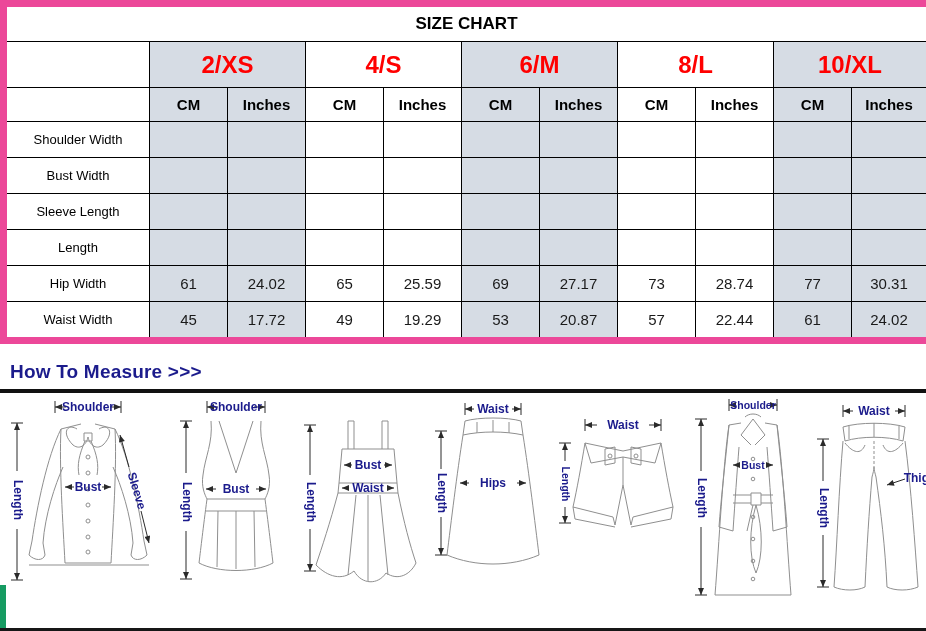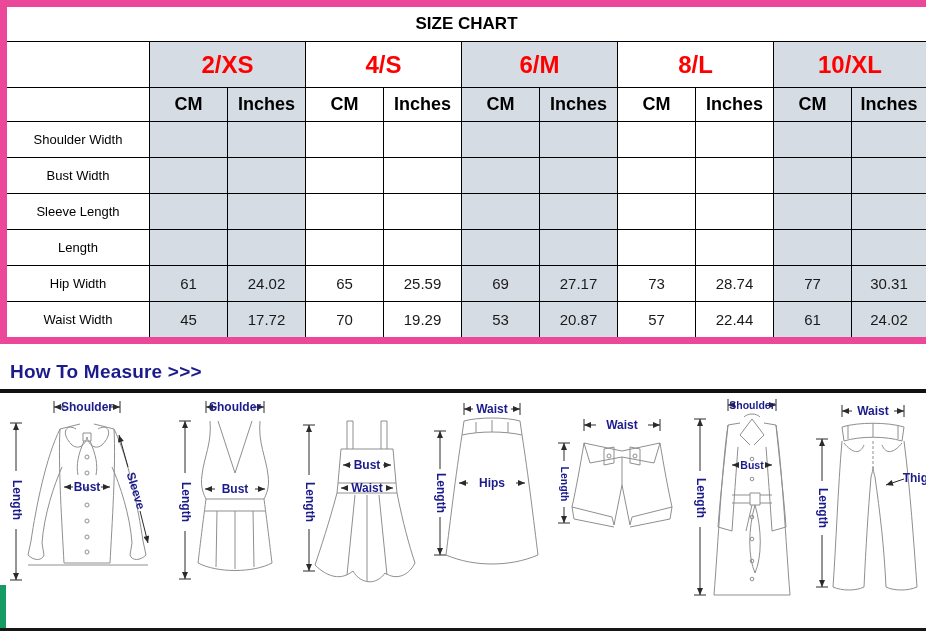--- a/index.html
+++ b/index.html
@@ -12,34 +12,35 @@
   table.size-table{
     width:926px;border-collapse:collapse;table-layout:fixed;
     border:7px solid #ec4899;
   }
   table.size-table td{
     border:1px solid #000;text-align:center;vertical-align:middle;
     padding:0;overflow:hidden;white-space:nowrap;
   }
   td.title-cell{height:34px;font-size:17px;font-weight:bold;}
   td.size-cell{height:45px;font-size:24px;font-weight:bold;color:var(--size-text,#ff0000);}
-  td.unit-cell{height:33px;font-size:18px;font-weight:bold;}
+  td.unit-cell{height:33px;font-size:15px;font-weight:bold;}
   td.rowlabel{height:35px;font-size:13px;background:#fff;}
   td.cell{height:35px;font-size:15px;color:#1a1a1a;}
   td.shaded{background:var(--shaded-column,#d6dce4);}
   
   .htm-heading{
     margin:17px 12px 6px 10px;font-size:19px;font-weight:bold;
     color:var(--measure-label,#1b1b8c);letter-spacing:0.2px;
   }
   .divider{height:4px;background:var(--divider,#111);width:926px;}
   
   .figures{
-    display:flex;align-items:flex-start;justify-content:flex-start;
+    display:flex;align-items:flex-start;justify-content:center;
     padding:2px 2px 0 2px;
+    margin-left:16px;
   }
   .fig{flex:0 0 auto;}
   svg .m{stroke:#2a2a2a;stroke-width:1;fill:none;}
   svg .t{stroke:#2a2a2a;stroke-width:1;}
   svg .g path, svg .g circle{stroke:#8f8f8f;fill:none;stroke-width:1;}
   svg .dash{stroke-dasharray:3 2;}
   svg .mlabel{fill:var(--measure-label,#1b1b8c);font-family:"Liberation Sans",sans-serif;font-weight:bold;font-size:12px;}
   svg .mlabel.sm{font-size:10.5px;}
   
   .accent-stripe{position:absolute;left:0;top:585px;width:6px;height:46px;background:var(--accent-stripe,#169b62);}
@@ -151,21 +152,21 @@
         <td class="cell shaded">27.17</td>
         <td class="cell">73</td>
         <td class="cell">28.74</td>
         <td class="cell shaded">77</td>
         <td class="cell shaded">30.31</td>
       </tr>
       <tr>
         <td class="rowlabel">Waist Width</td>
         <td class="cell shaded">45</td>
         <td class="cell shaded">17.72</td>
-        <td class="cell">70</td>
+        <td class="cell">49</td>
         <td class="cell">19.29</td>
         <td class="cell shaded">53</td>
         <td class="cell shaded">20.87</td>
         <td class="cell">57</td>
         <td class="cell">22.44</td>
         <td class="cell shaded">61</td>
         <td class="cell shaded">24.02</td>
       </tr>
     </tbody>
 </table>

